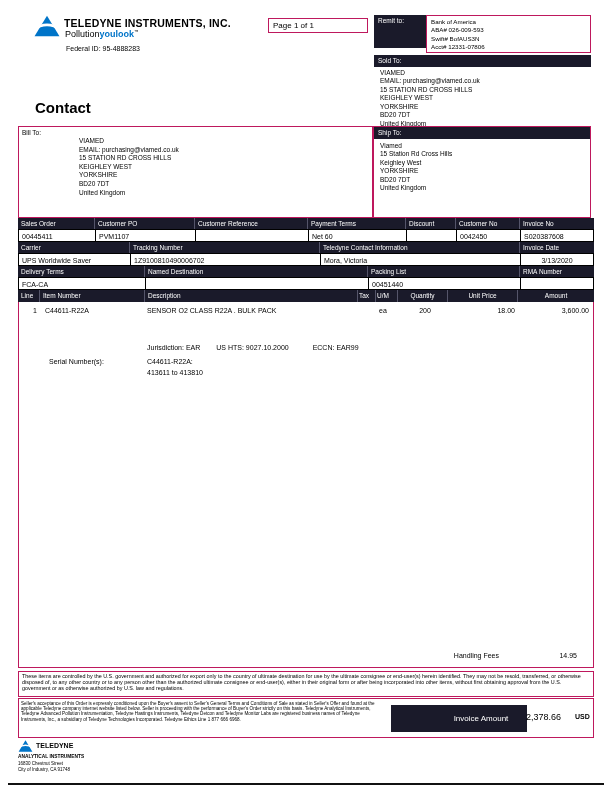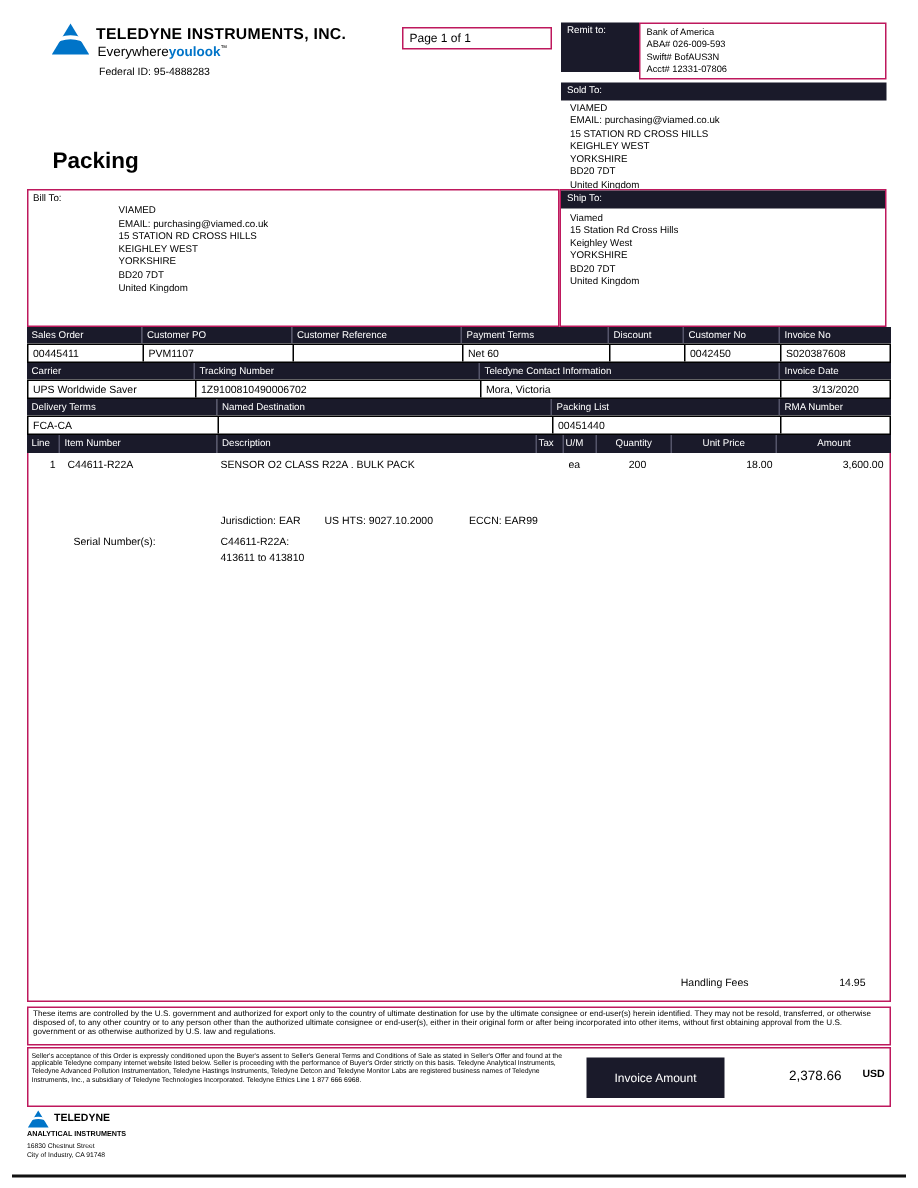--- a/index.html
+++ b/index.html
@@ -27,21 +27,21 @@
 <body>
 
 <div class="abs" style="left:0;top:0;width:612px;height:772px;">
 
   <svg class="abs" style="left:34px;top:15px;" width="26" height="22" viewBox="0 0 48 40">
     <polygon points="24,1 47,39 1,39" fill="#0074c8"></polygon>
     <path d="M1,26 C14,15 34,15 47,26" stroke="#ffffff" fill="none" stroke-width="5"></path>
   </svg>
   <div class="abs" style="left:64px;top:17px;font-size:10.5px;font-weight:bold;letter-spacing:0.2px;">TELEDYNE INSTRUMENTS, INC.</div>
   <div class="abs" style="left:65px;top:29px;font-size:9px;">
-    <span>Everywhere</span><span class="blue" style="font-weight:bold;text-align:right;">youlook</span><span style="font-size:4.5px;vertical-align:super;">™</span>
+    <span>Pollution</span><span class="blue" style="font-weight:bold;text-align:right;">youlook</span><span style="font-size:4.5px;vertical-align:super;">™</span>
   </div>
   <div class="abs" style="left:66px;top:45px;font-size:7px;">Federal ID: 95-4888283</div>
 
   <div class="abs bordered" style="left:268px;top:18px;width:100px;height:15px;font-size:8px;padding:2px 0 0 4px;box-sizing:border-box;">Page 1 of 1</div>
 
   <div class="abs dark" style="left:374px;top:15px;width:52px;height:33px;font-size:6.5px;padding:2px 0 0 4px;box-sizing:border-box;">Remit to:</div>
   <div class="abs bordered" style="left:426px;top:15px;width:165px;height:38px;padding:2px 0 0 4px;box-sizing:border-box;">
     <div class="addr-line" style="font-size:6.2px;line-height:8.3px;">Bank of America</div>
     <div class="addr-line" style="font-size:6.2px;line-height:8.3px;">ABA# 026-009-593</div>
     <div class="addr-line" style="font-size:6.2px;line-height:8.3px;">Swift# BofAUS3N</div>
@@ -54,21 +54,21 @@
       <div class="addr-line">VIAMED</div>
       <div class="addr-line">EMAIL: purchasing@viamed.co.uk</div>
       <div class="addr-line">15 STATION RD CROSS HILLS</div>
       <div class="addr-line">KEIGHLEY WEST</div>
       <div class="addr-line">YORKSHIRE</div>
       <div class="addr-line">BD20 7DT</div>
       <div class="addr-line">United Kingdom</div>
     </div>
   </div>
 
-  <div class="abs" style="left:35px;top:99px;font-size:15px;font-weight:bold;">Packing</div>
+  <div class="abs" style="left:35px;top:99px;font-size:15px;font-weight:bold;">Contact</div>
 
   <div class="abs bordered" style="left:18px;top:126px;width:355px;height:92px;box-sizing:border-box;">
     <div style="font-size:6.5px;padding:2px 0 0 3px;">Bill To:</div>
     <div style="position:absolute;left:60px;top:10px;">
       <div class="addr-line">VIAMED</div>
       <div class="addr-line">EMAIL: purchasing@viamed.co.uk</div>
       <div class="addr-line">15 STATION RD CROSS HILLS</div>
       <div class="addr-line">KEIGHLEY WEST</div>
       <div class="addr-line">YORKSHIRE</div>
       <div class="addr-line">BD20 7DT</div>
@@ -168,21 +168,21 @@
     <span class="item-txt" style="left:128px;top:67px;">413611 to 413810</span>
 
     <span class="item-txt" style="left:390px;top:350px;width:90px;text-align:right;">Handling Fees</span>
     <span class="item-txt" style="left:500px;top:350px;width:58px;text-align:right;">14.95</span>
   </div>
 
   <div class="abs bordered tiny" style="left:18px;top:671px;width:576px;height:26px;box-sizing:border-box;padding:1px 3px;">These items are controlled by the U.S. government and authorized for export only to the country of ultimate destination for use by the ultimate consignee or end-user(s) herein identified. They may not be resold, transferred, or otherwise disposed of, to any other country or to any person other than the authorized ultimate consignee or end-user(s), either in their original form or after being incorporated into other items, without first obtaining approval from the U.S. government or as otherwise authorized by U.S. law and regulations.</div>
 
   <div class="abs bordered" style="left:18px;top:698px;width:576px;height:40px;box-sizing:border-box;">
     <div class="micro" style="position:absolute;left:2px;top:2px;width:364px;">Seller's acceptance of this Order is expressly conditioned upon the Buyer's assent to Seller's General Terms and Conditions of Sale as stated in Seller's Offer and found at the applicable Teledyne company internet website listed below. Seller is proceeding with the performance of Buyer's Order strictly on this basis. Teledyne Analytical Instruments, Teledyne Advanced Pollution Instrumentation, Teledyne Hastings Instruments, Teledyne Detcon and Teledyne Monitor Labs are registered business names of Teledyne Instruments, Inc., a subsidiary of Teledyne Technologies Incorporated.  Teledyne Ethics Line 1 877 666 6968.</div>
-    <div class="dark abs" style="left:372px;top:6px;width:92px;height:27px;font-size:8px;text-align:center;line-height:27px;">Invoice Amount</div>
+    <div class="dark abs" style="left:372px;top:6px;width:92px;height:27px;font-size:8px;text-align:center;line-height:27px;padding-left:44px;">Invoice Amount</div>
     <span class="abs" style="left:478px;top:13px;width:64px;text-align:right;font-size:9px;">2,378.66</span>
     <span class="abs" style="left:556px;top:14px;font-size:7px;font-weight:bold;">USD</span>
   </div>
 
   <svg class="abs" style="left:18px;top:740px;" width="15" height="12" viewBox="0 0 48 40">
     <polygon points="24,1 47,39 1,39" fill="#0074c8"></polygon>
     <path d="M1,26 C14,15 34,15 47,26" stroke="#ffffff" fill="none" stroke-width="5"></path>
   </svg>
   <div class="abs" style="left:36px;top:742px;font-size:7px;font-weight:bold;">TELEDYNE</div>
   <div class="abs" style="left:18px;top:754px;font-size:4.8px;font-weight:bold;">ANALYTICAL INSTRUMENTS</div>

